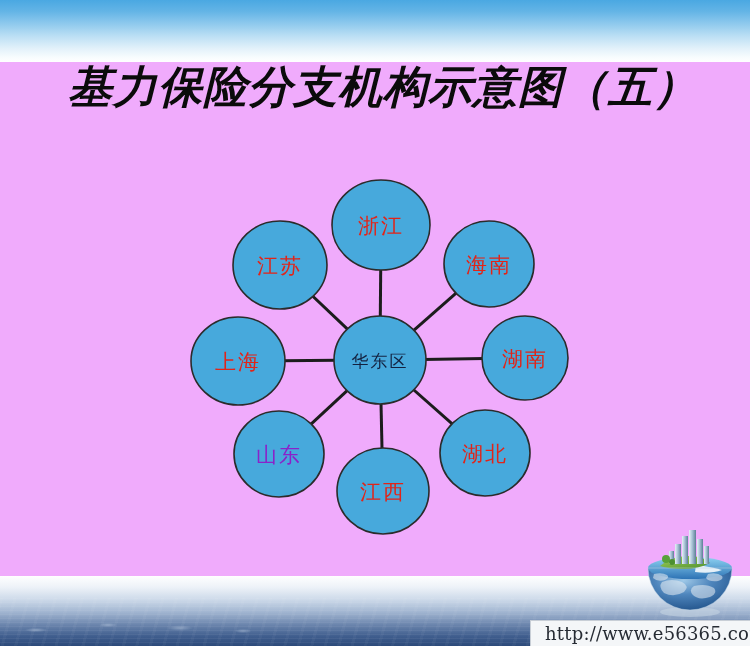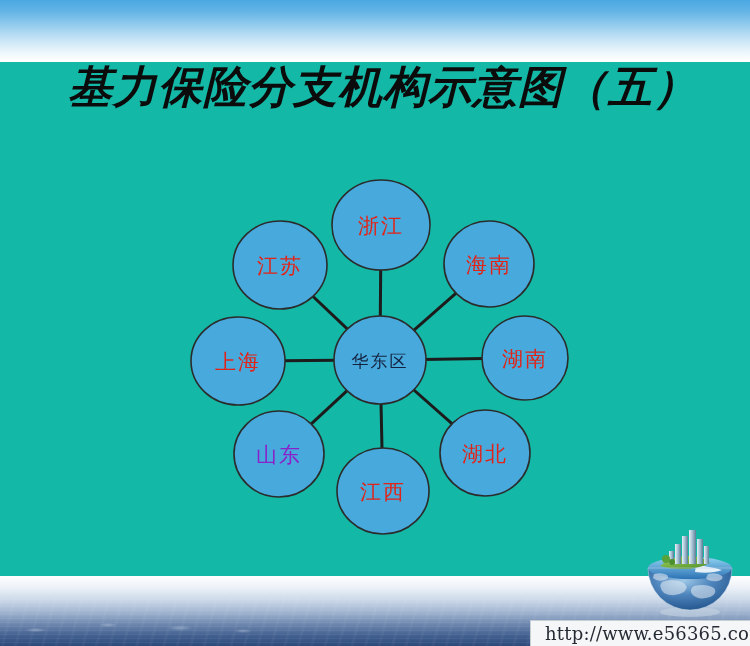--- a/index.html
+++ b/index.html
@@ -10,21 +10,21 @@
     width: 750px;
     height: 646px;
     overflow: hidden;
     font-family: "DejaVu Sans", "Liberation Sans", sans-serif;
     background: #ffffff;
   }
   #slide {
     position: relative;
     width: 750px;
     height: 646px;
-    background: #14b8a6;
+    background: #f0abfc;
     overflow: hidden;
   }
   
   .sky-band {
     position: absolute;
     left: 0;
     top: 0;
     width: 750px;
     height: 62px;
     background: linear-gradient(to bottom,

